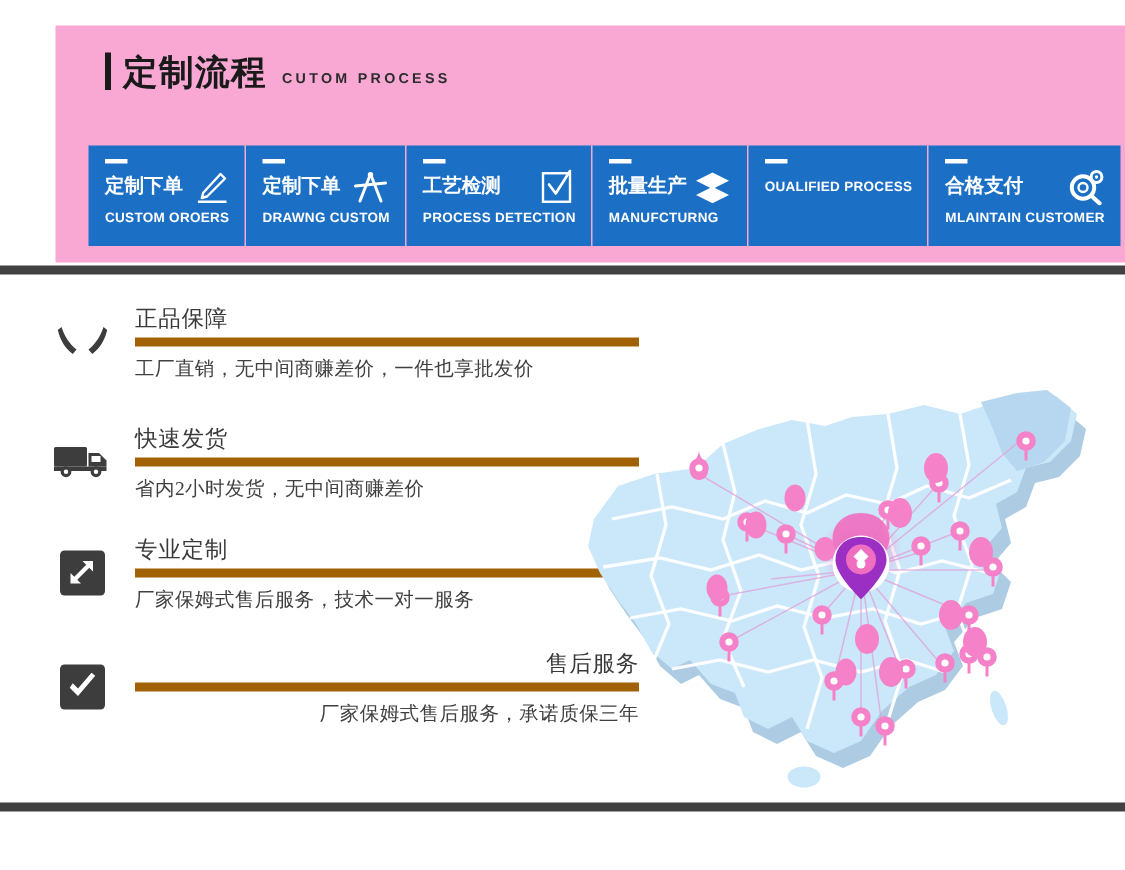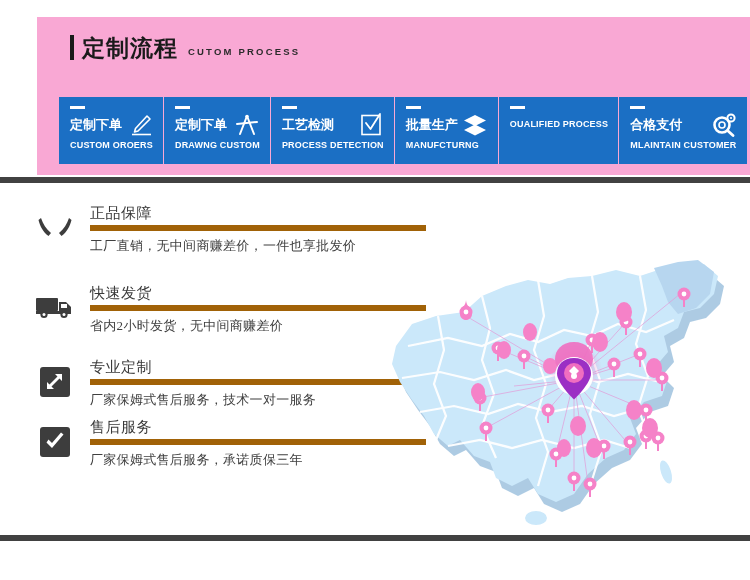--- a/index.html
+++ b/index.html
@@ -81,21 +81,21 @@
     font-family:Liberation Sans, sans-serif;
     padding-bottom:4px;border-bottom:6px solid #a16207;line-height:1.15;
   }
   .feat .f-desc{
     font-size:13px;color:#404040;margin-top:7px;letter-spacing:0.3px;
     font-family:Liberation Serif, serif;line-height:1.2;
   }
   .feat-0{top:8px;}
   .feat-1{top:88px;}
   .feat-2{top:162px;}
-  .feat-3{top:222px;}
+  .feat-3{top:238px;text-align:right;}
 
   
   .map-wrap{
     position:absolute;left:378px;top:250px;width:372px;height:285px;
     overflow:hidden;
   }
   .map-wrap svg{position:absolute;left:0;top:0;}
 </style>
 </head>
 <body>

